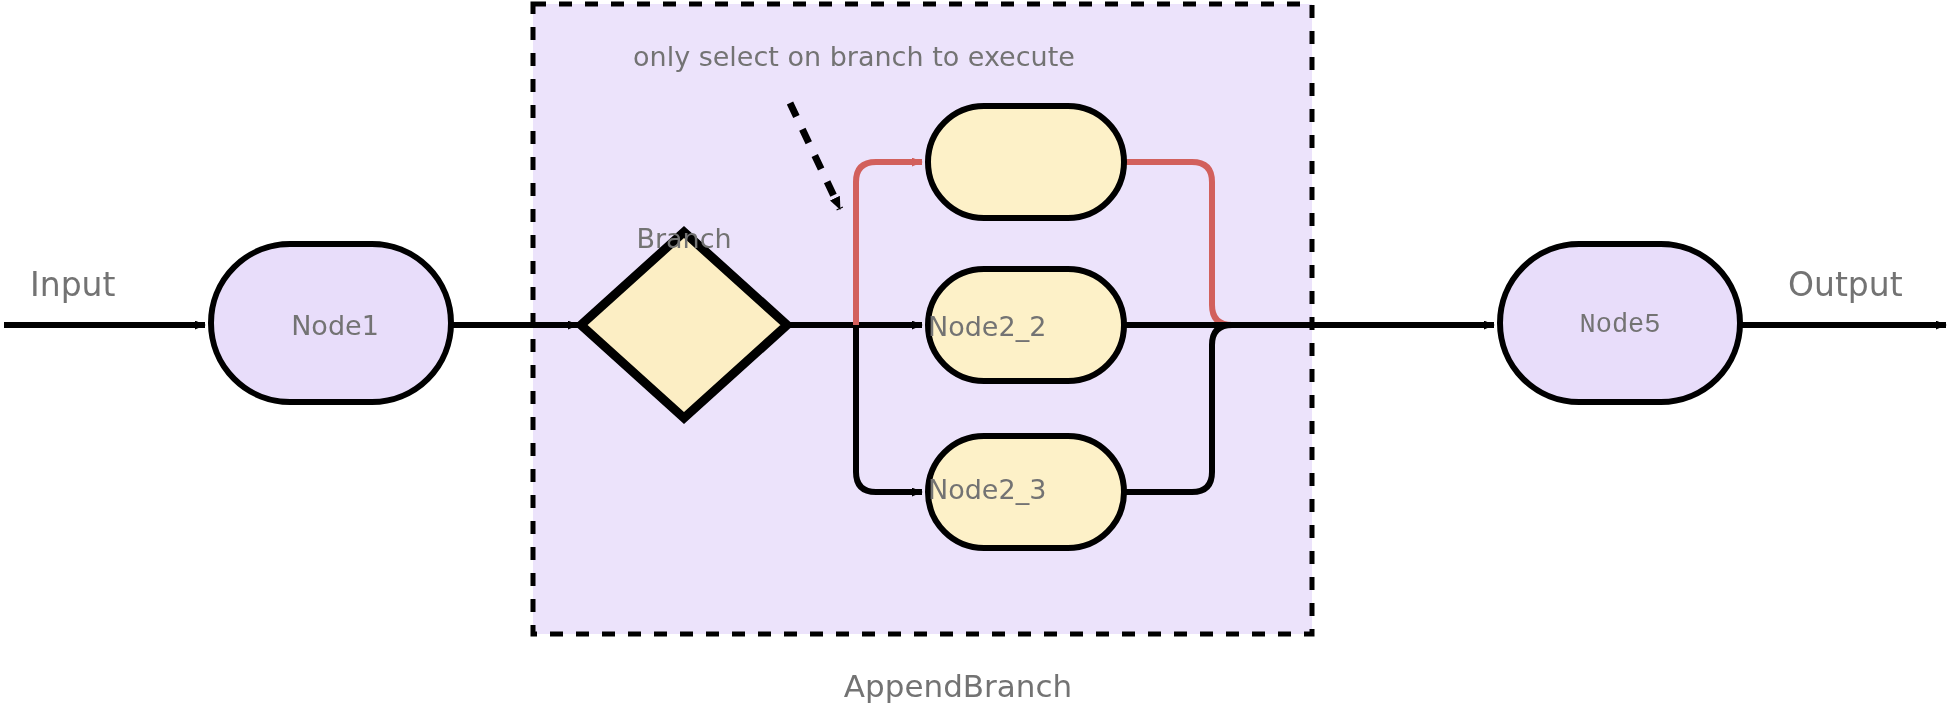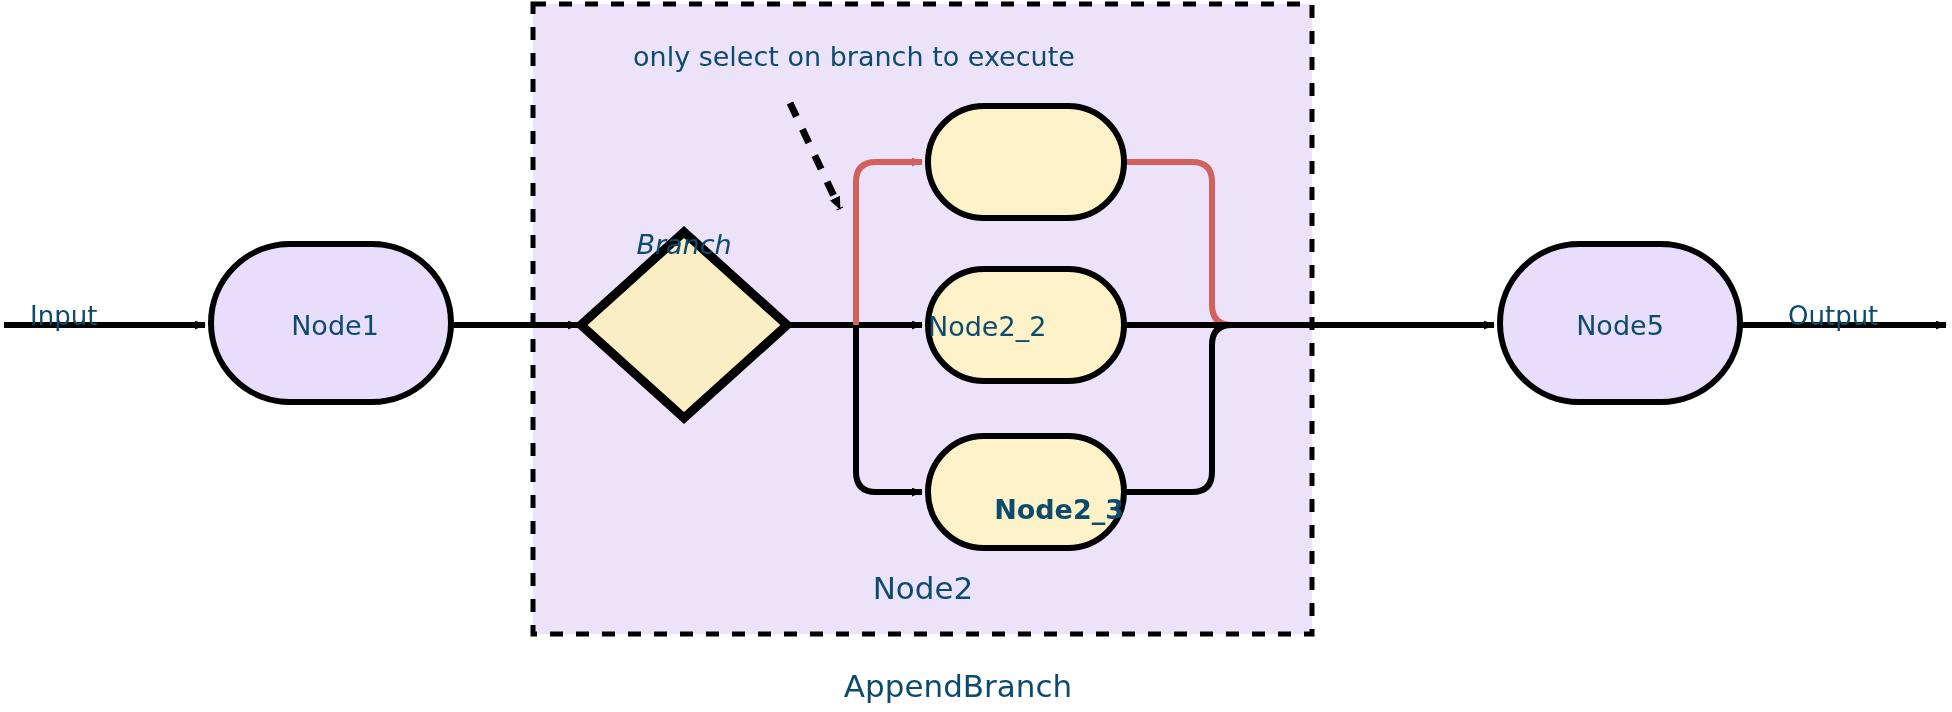--- a/index.html
+++ b/index.html
@@ -1,23 +1,23 @@
 <!DOCTYPE html>
 <html><head>
 <meta charset="utf-8">
 <style>
   html, body { margin:0; padding:0; background:#ffffff; }
   body { width:1952px; height:712px; overflow:hidden;
          font-family:"DejaVu Sans", sans-serif; }
   #stage { position:relative; width:1952px; height:712px; background:#ffffff; }
   svg.layer { position:absolute; left:0; top:0; width:1952px; height:712px; }
-  .txt { position:absolute; white-space:nowrap; color:#0c4a6e;
+  .txt { position:absolute; white-space:nowrap; color:#737373;
          font-family:"DejaVu Sans", sans-serif; }
   .node-label { font-size:27px; }
-  .io-label   { font-size:26px;margin-top:36px; }
+  .io-label   { font-size:33px; }
   .grp-label  { font-size:31px; }
   .note-label { font-size:27px; }
   .diamond-label { font-size:27px; line-height:34px; text-align:center; }
 </style>
 </head>
 <body>
 
 <div id="stage">
 
   <svg class="layer" viewBox="0 0 1952 712">
@@ -69,32 +69,31 @@
 
     <rect x="928" y="436" width="196" height="112" rx="56" ry="56" fill="#fdf1c8" stroke="#000000" stroke-width="6"></rect>
 
     <rect x="1500" y="244" width="240" height="158" rx="79" ry="79" fill="#e8ddfa" stroke="#000000" stroke-width="6"></rect>
   </svg>
 
   <div class="txt io-label" style="left:30px; top:265px;">Input</div>
 
   <div class="txt node-label" style="left:215px; top:310px; width:240px; text-align:center;">Node1</div>
 
-  <div class="txt diamond-label" style="left:584px; top:228px; width:200px;font-style:italic;">
+  <div class="txt diamond-label" style="left:584px; top:222px; width:200px;">
     <div>Branch</div>
   </div>
 
   <div class="txt note-label" style="left:633px; top:41px;">only select on branch to execute</div>
 
 
   <div class="txt node-label" style="left:928px; top:311px; width:196px; text-align:left;">Node2_2</div>
 
-  <div class="txt node-label" style="left:928px; top:494px; width:196px; text-align:right;font-weight:bold;">Node2_3</div>
+  <div class="txt node-label" style="left:928px; top:474px; width:196px; text-align:left;">Node2_3</div>
 
-  <div class="txt grp-label" style="left:823px; top:570px; width:200px; text-align:center;">Node2</div>
 
-  <div class="txt node-label" style="left:1500px; top:310px; width:240px; text-align:center;">Node5</div>
+  <div class="txt node-label" style="left:1500px; top:310px; width:240px; text-align:center;font-family:Liberation Mono, monospace;">Node5</div>
 
   <div class="txt io-label" style="left:1788px; top:265px;">Output</div>
 
   <div class="txt grp-label" style="left:808px; top:668px; width:300px; text-align:center;">AppendBranch</div>
 
 </div>
 
 </body></html>

